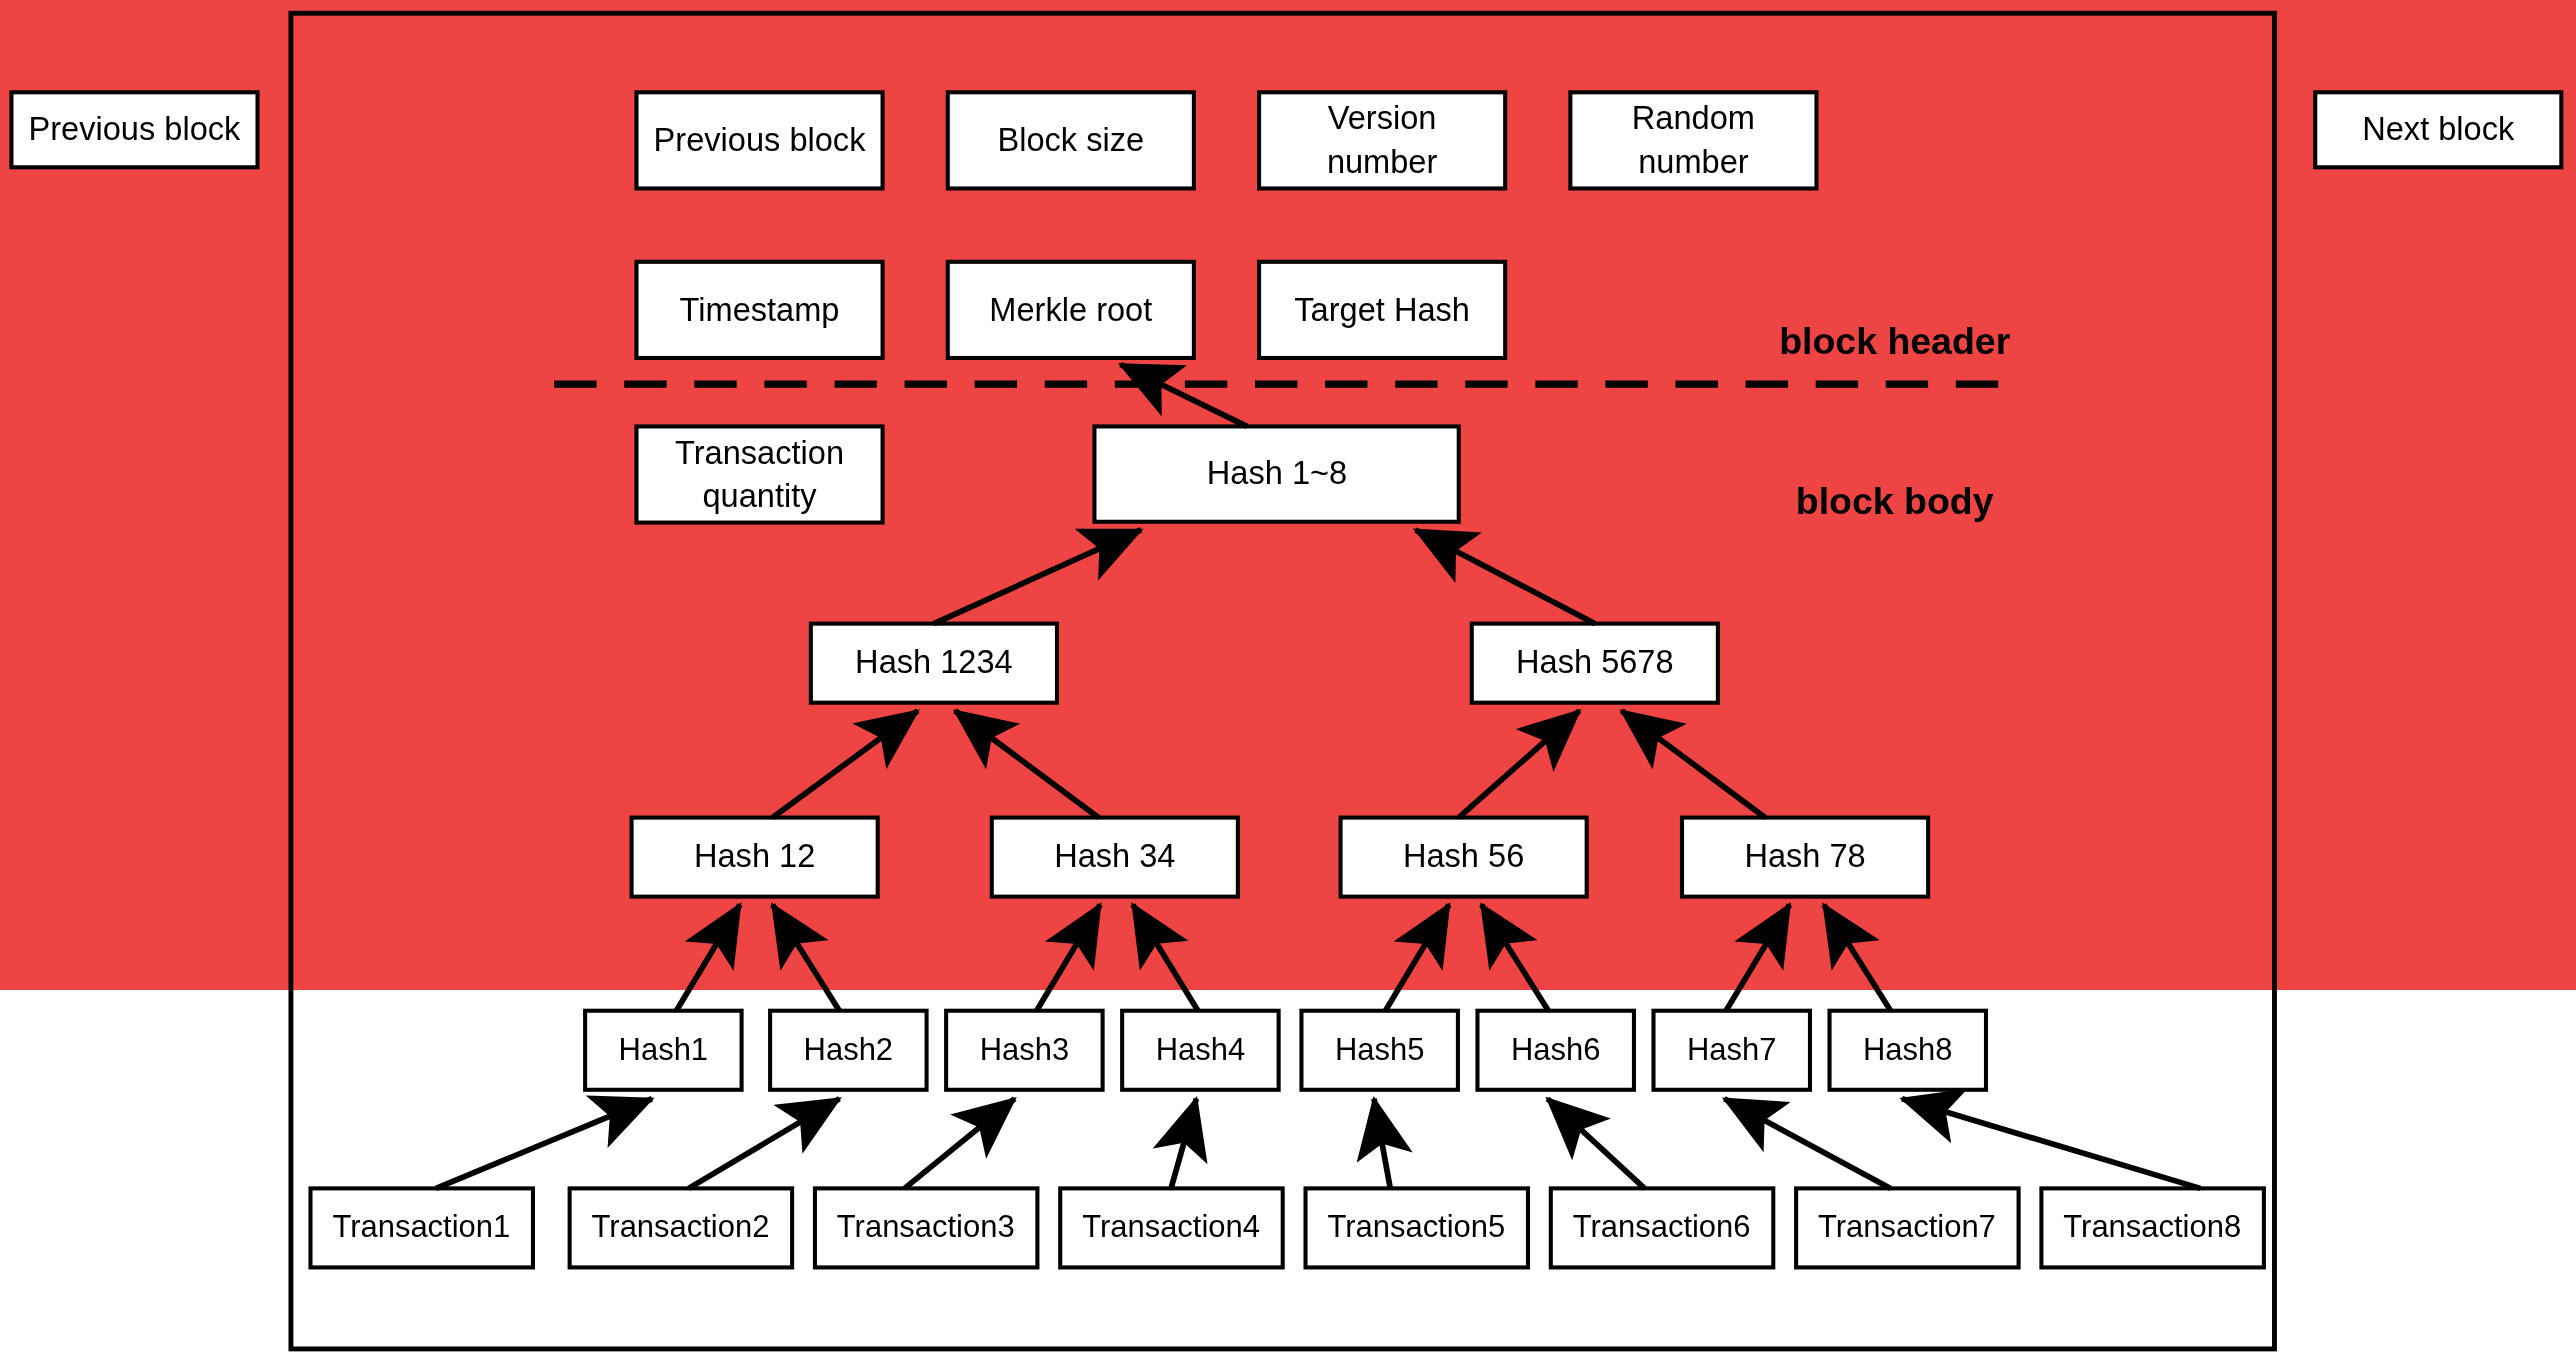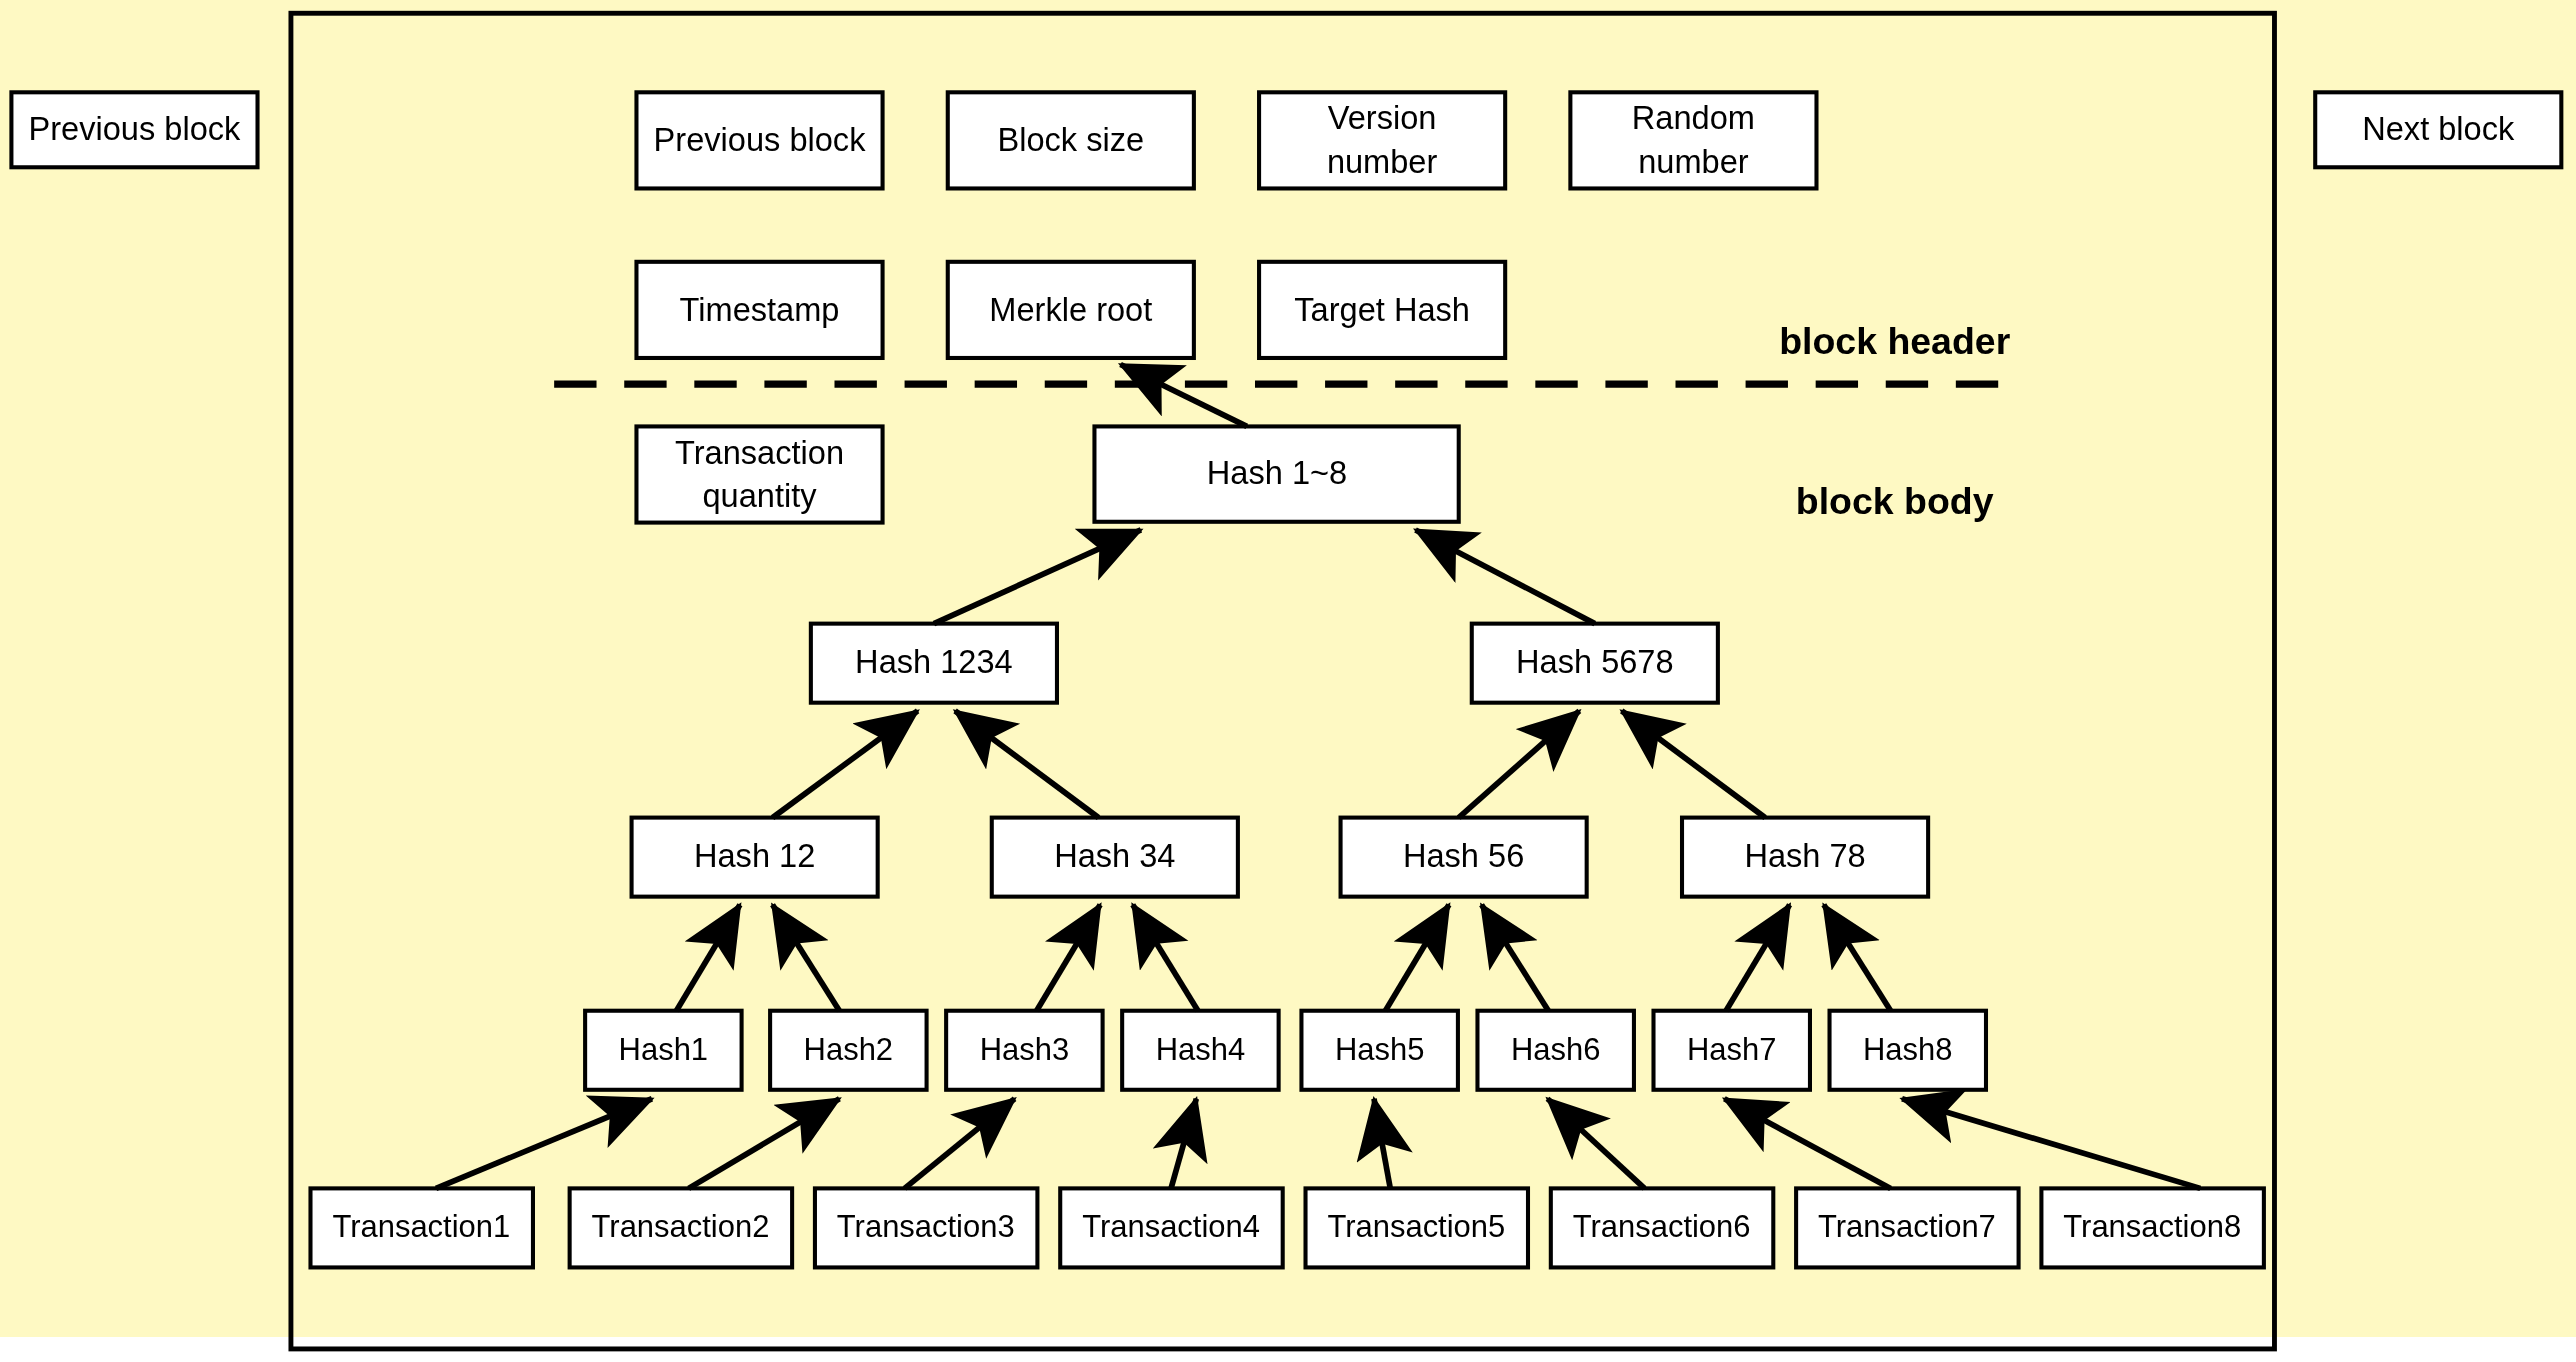--- a/index.html
+++ b/index.html
@@ -9,22 +9,22 @@
   }
   body {
     width: 2576px;
     height: 1363px;
     font-family: "Liberation Sans", sans-serif;
     overflow: hidden;
   }
   #stage {
     position: relative;
     width: 2576px;
-    height: 1337px;
-    background: #fef9c3;
+    height: 990px;
+    background: #ef4444;
   }
   #diagram {
     position: absolute;
     left: 0;
     top: 0;
     width: 2576px;
     height: 1363px;
   }
   .node-rect {
     fill: #ffffff;

